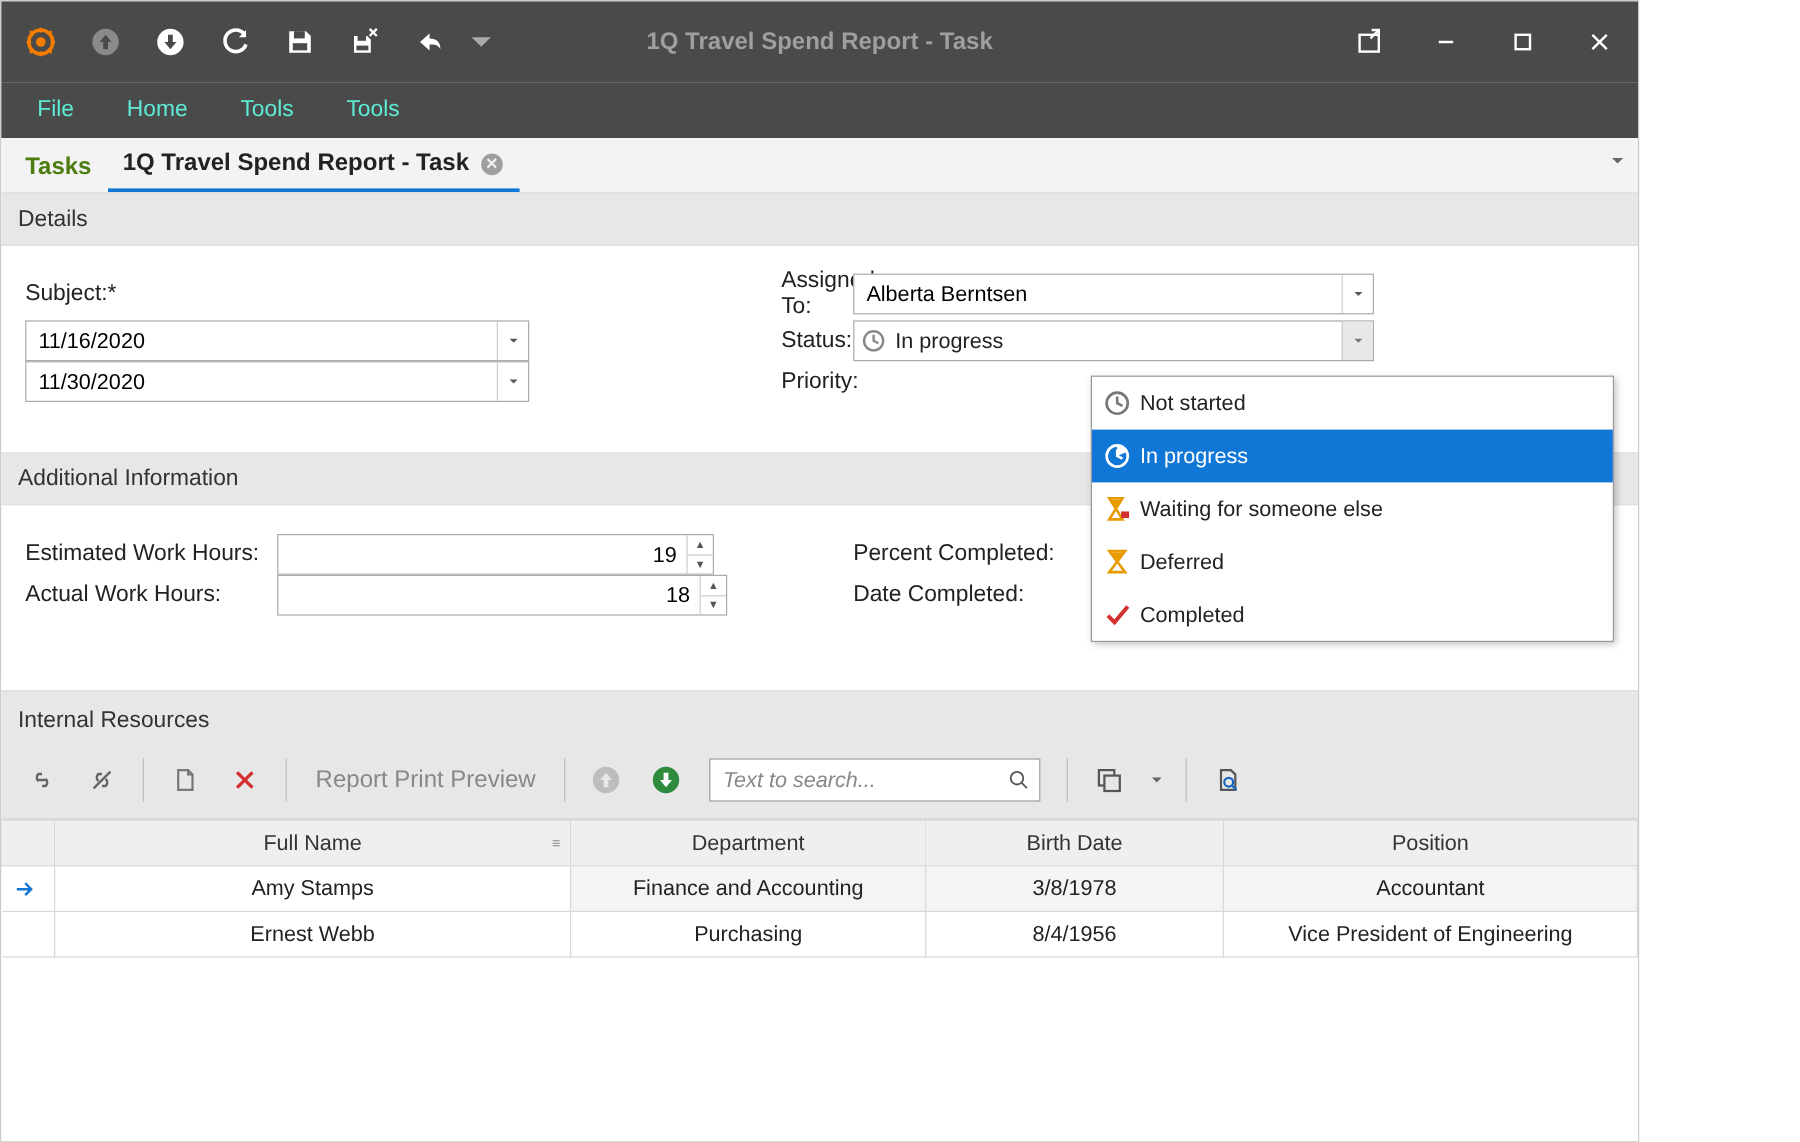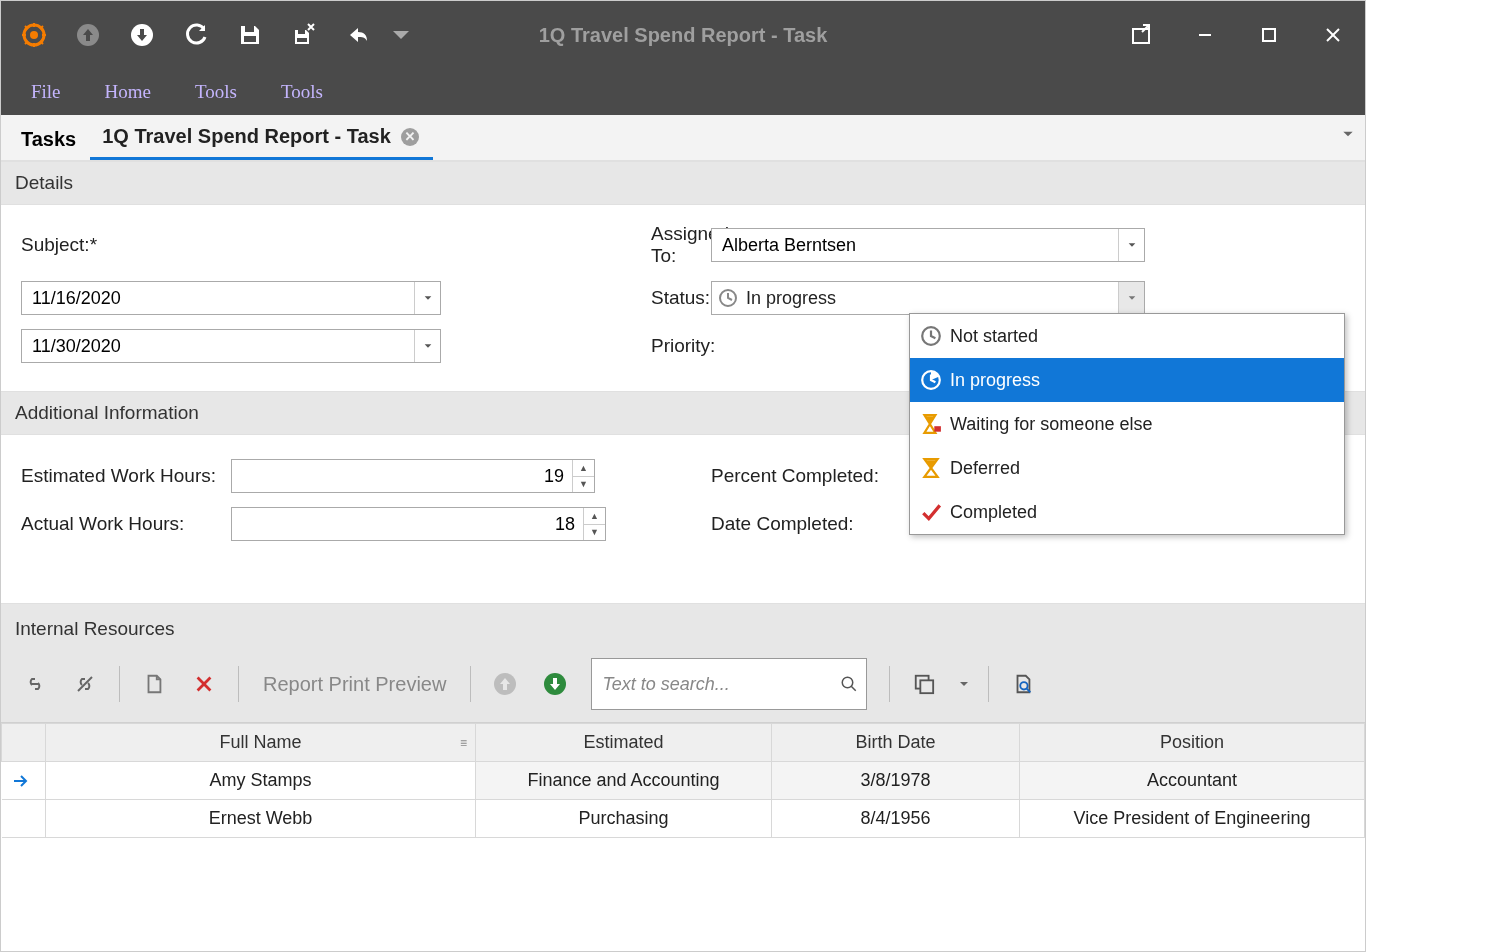--- a/index.html
+++ b/index.html
@@ -8,31 +8,31 @@
   
   .titlebar { background:#4a4a4a; color:#ddd; height:68px; display:flex; align-items:flex-start; position:relative; }
   .titlebar .tb-left { display:flex; align-items:center; height:68px; padding-left:6px; gap:0; }
   .tb-btn { width:54px; height:68px; display:flex; align-items:center; justify-content:center; cursor:pointer; }
   .tb-btn svg { width:24px; height:24px; }
   .tb-title { position:absolute; left:0; right:0; top:0; height:68px; display:flex; align-items:center; justify-content:center; pointer-events:none; color:#9f9f9f; font-size:20px; font-weight:600; }
   .tb-right { position:absolute; right:0; top:0; height:68px; display:flex; }
   .tb-right .tb-btn { width:64px; }
   
   .menubar { background:#4a4a4a; height:46px; display:flex; align-items:center; padding-left:8px;}
-  .menu-item { color:#c4b5fd; font-size:19px; padding:10px 22px; cursor:pointer;font-family:Liberation Serif, serif; }
+  .menu-item { color:#5eead4; font-size:19px; padding:10px 22px; cursor:pointer; }
   
   .tabstrip { height:46px; background:#f3f3f3; border-bottom:1px solid #e0e0e0; display:flex; align-items:flex-end; padding-left:8px; position:relative;}
-  .tab { padding:10px 14px 9px 12px; font-size:20px; color:#000000; cursor:pointer; display:flex; align-items:center; gap:10px; font-weight:700;}
+  .tab { padding:10px 14px 9px 12px; font-size:20px; color:#4d7c0f; cursor:pointer; display:flex; align-items:center; gap:10px; font-weight:700;}
   .tab.active { border-bottom:3px solid #1177d7; color:#222;}
   .tab-close { width:18px; height:18px; border-radius:9px; background:#9e9e9e; color:#f3f3f3; display:inline-flex; align-items:center; justify-content:center; font-size:13px; line-height:1; }
   .tabstrip .overflow { position:absolute; right:10px; top:12px; cursor:pointer; }
   
   .section-h { background:#e7e7e7; padding:10px 14px; font-size:19px; color:#333; border-bottom:1px solid #e0e0e0; border-top:1px solid #e0e0e0;}
   
-  .form { padding:18px 20px 28px 20px; display:grid; grid-template-columns: 210px 420px 60px 200px 1fr; row-gap:14px; align-items:center;}
+  .form { padding:18px 20px 42px 20px; display:grid; grid-template-columns: 210px 420px 60px 200px 1fr; align-items:center;}
   .form-label { font-size:19px; color:#222; }
   .ctrl { border:1px solid #aaa; background:#fff; height:34px; font-size:18px; display:flex; align-items:center; position:relative; width:420px;}
   .ctrl input[type=text] { border:0; outline:0; font:inherit; width:100%; height:100%; padding:0 10px; background:transparent;}
   .ctrl .dd { position:absolute; right:0; top:0; bottom:0; width:26px; border-left:1px solid #ccc; display:flex; align-items:center; justify-content:center; cursor:pointer; color:#555;}
   .ctrl .spin { position:absolute; right:0; top:0; bottom:0; width:22px; border-left:1px solid #ccc; display:flex; flex-direction:column;}
   .ctrl .spin > div { flex:1; display:flex; align-items:center; justify-content:center; cursor:pointer; font-size:9px; color:#555;}
   .ctrl .spin > div:first-child { border-bottom:1px solid #ccc;}
   .ctrl.num input { text-align:right; padding-right:30px;}
   .right-ctrl { width:434px; }
   .combo-icon { display:inline-flex; width:20px; height:20px; margin:0 8px 0 6px; align-items:center; justify-content:center;}
@@ -40,21 +40,21 @@
   .dropdown-popup { position:absolute; border:1px solid #999; background:#fff; box-shadow:2px 2px 6px rgba(0,0,0,0.25); z-index:100; }
   .dropdown-popup .opt { height:44px; display:flex; align-items:center; padding:0 10px; font-size:18px; cursor:pointer; gap:8px;}
   .dropdown-popup .opt.sel { background:#1177d7; color:#fff; }
   .opt-icon { width:22px; height:22px; display:inline-flex; align-items:center; justify-content:center; flex-shrink:0;}
   
   .ir-header { background:#e7e7e7; padding:14px 14px 10px 14px; font-size:19px; color:#333; border-top:1px solid #e0e0e0;}
   .ir-toolbar { background:#e7e7e7; padding:8px 10px 12px 10px; display:flex; align-items:center; gap:2px; border-bottom:1px solid #d0d0d0;}
   .ir-tbtn { width:48px; height:40px; display:flex; align-items:center; justify-content:center; cursor:pointer; }
   .ir-sep { width:1px; height:36px; background:#bdbdbd; margin:0 8px;}
   .ir-text { font-size:20px; color:#888; padding:0 14px; }
-  .ir-search { border:1px solid #999; background:#fff; height:52px; width:276px; display:flex; align-items:center; padding:0 8px; font-size:18px; margin-left:10px;}
+  .ir-search { border:1px solid #999; background:#fff; height:36px; width:276px; display:flex; align-items:center; padding:0 8px; font-size:18px; margin-left:10px;}
   .ir-search input { border:0; outline:0; font:inherit; flex:1; background:transparent; color:#222;}
   .ir-search input::placeholder { color:#888; font-style:italic;}
   
   table.grid { width:100%; border-collapse:collapse; table-layout:fixed; }
   table.grid th, table.grid td { border:1px solid #d8d8d8; text-align:center; font-size:18px; padding:8px 10px; }
   table.grid th { background:#efefef; font-weight:400; color:#333; position:relative;}
   table.grid td.indicator { width:40px; text-align:center; border-left:0;}
   table.grid th .sort { position:absolute; right:8px; top:50%; transform:translateY(-50%); font-size:12px; color:#888;}
   table.grid tr.cur { background:#fff; }
   svg { display:block;}
@@ -388,21 +388,21 @@
         <col style="width:44px;">
         <col style="width:430px;">
         <col style="width:296px;">
         <col style="width:248px;">
         <col>
       </colgroup>
     <thead>
       <tr>
         <th></th>
         <th><span>Full Name</span><span class="sort">≡</span></th>
-        <th>Estimated</th>
+        <th>Department</th>
         <th>Birth Date</th>
         <th>Position</th>
       </tr>
     </thead>
     <tbody>
       <tr class="cur">
         <td class="indicator">
           <svg width="16" height="16" viewBox="0 0 16 16">
               <path d="M2 8 L14 8 M9 3 L14 8 L9 13" fill="none" stroke="#1177d7" stroke-width="2"></path>
             </svg>

